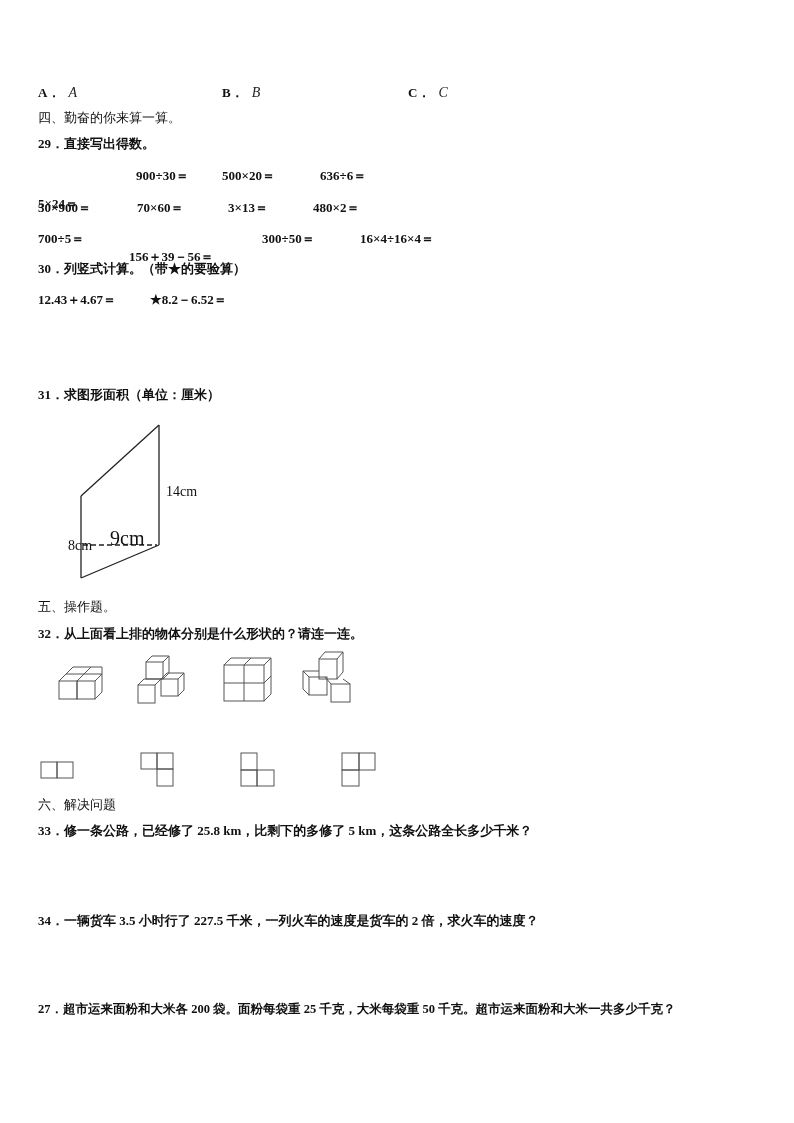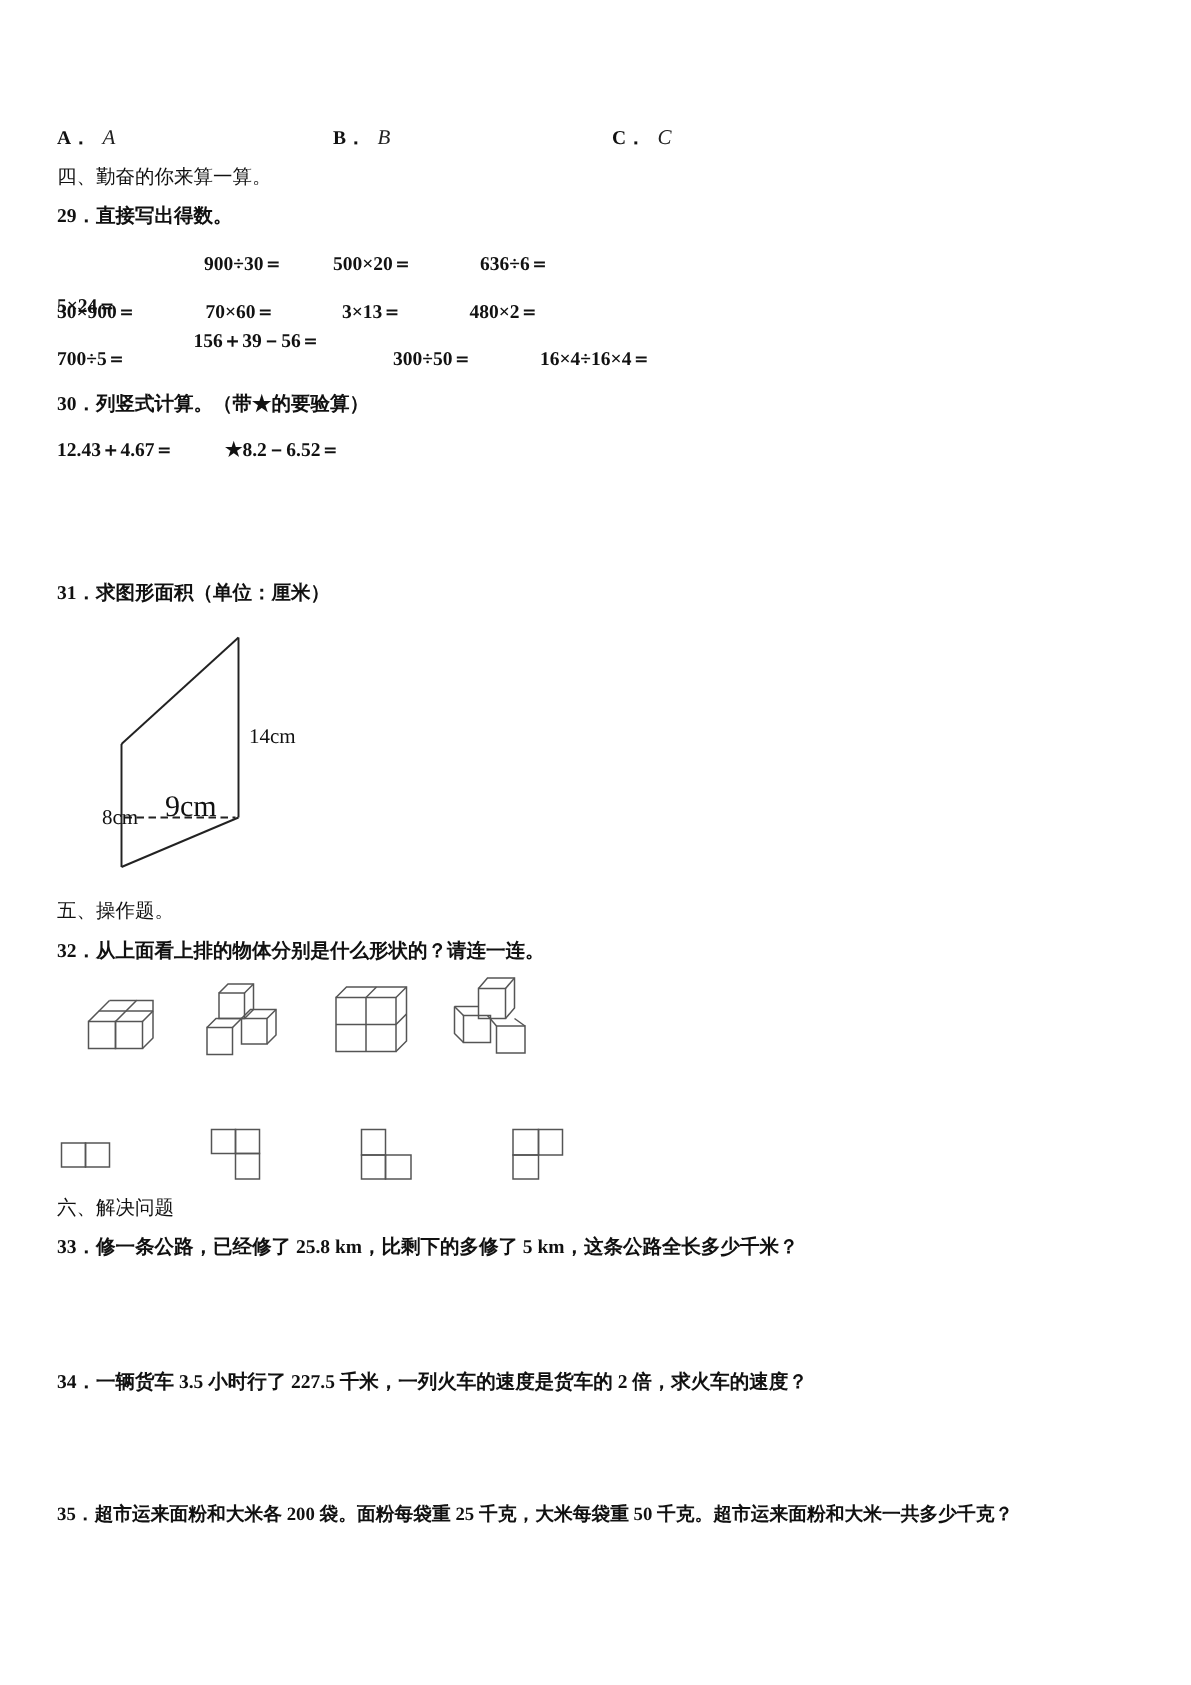--- a/index.html
+++ b/index.html
@@ -34,21 +34,21 @@
 <div class="abs expr" style="left:136px; top:167px;">900÷30＝</div>
 <div class="abs expr" style="left:222px; top:167px;">500×20＝</div>
 <div class="abs expr" style="left:320px; top:167px;">636÷6＝</div>
 
 <div class="abs expr" style="left:38px; top:199px;">30×900＝</div>
 <div class="abs expr" style="left:137px; top:199px;">70×60＝</div>
 <div class="abs expr" style="left:228px; top:199px;">3×13＝</div>
 <div class="abs expr" style="left:313px; top:199px;">480×2＝</div>
 
 <div class="abs expr" style="left:38px; top:230px;text-align:right;">700÷5＝</div>
-<div class="abs expr" style="left:129px; top:218px;text-align:center;">156＋39－56＝</div>
+<div class="abs expr" style="left:129px; top:248px;text-align:center;">156＋39－56＝</div>
 <div class="abs expr" style="left:262px; top:230px;">300÷50＝</div>
 <div class="abs expr" style="left:360px; top:230px;">16×4÷16×4＝</div>
 
 <div class="abs q" style="left:38px; top:260px;">30．列竖式计算。（带★的要验算）</div>
 <div class="abs expr" style="left:38px; top:291px;">12.43＋4.67＝</div>
 <div class="abs expr" style="left:150px; top:291px;">★8.2－6.52＝</div>
 
 <div class="abs q" style="left:38px; top:386px;">31．求图形面积（单位：厘米）</div>
 
 <svg style="left:0; top:0;" width="794" height="1123">
@@ -137,13 +137,13 @@
       <rect x="359" y="753" width="16" height="17"></rect>
       <rect x="342" y="770" width="17" height="16"></rect>
     </g>
   </g>
 </svg>
 
 <div class="abs sec" style="left:38px; top:796px;">六、解决问题</div>
 
 <div class="abs q" style="left:38px; top:822px;">33．修一条公路，已经修了 25.8 km，比剩下的多修了 5 km，这条公路全长多少千米？</div>
 <div class="abs q" style="left:38px; top:912px;">34．一辆货车 3.5 小时行了 227.5 千米，一列火车的速度是货车的 2 倍，求火车的速度？</div>
-<div class="abs q" style="left:38px; top:1001px; font-size:12.5px;">35．超市运来面粉和大米各 200 袋。面粉每袋重 25 千克，大米每袋重 50 千克。超市运来面粉和大米一共多少千克？</div>
+<div class="abs q" style="left:38px; top:1001px; font-size:12.5px;">27．超市运来面粉和大米各 200 袋。面粉每袋重 25 千克，大米每袋重 50 千克。超市运来面粉和大米一共多少千克？</div>
 
 </body></html>

